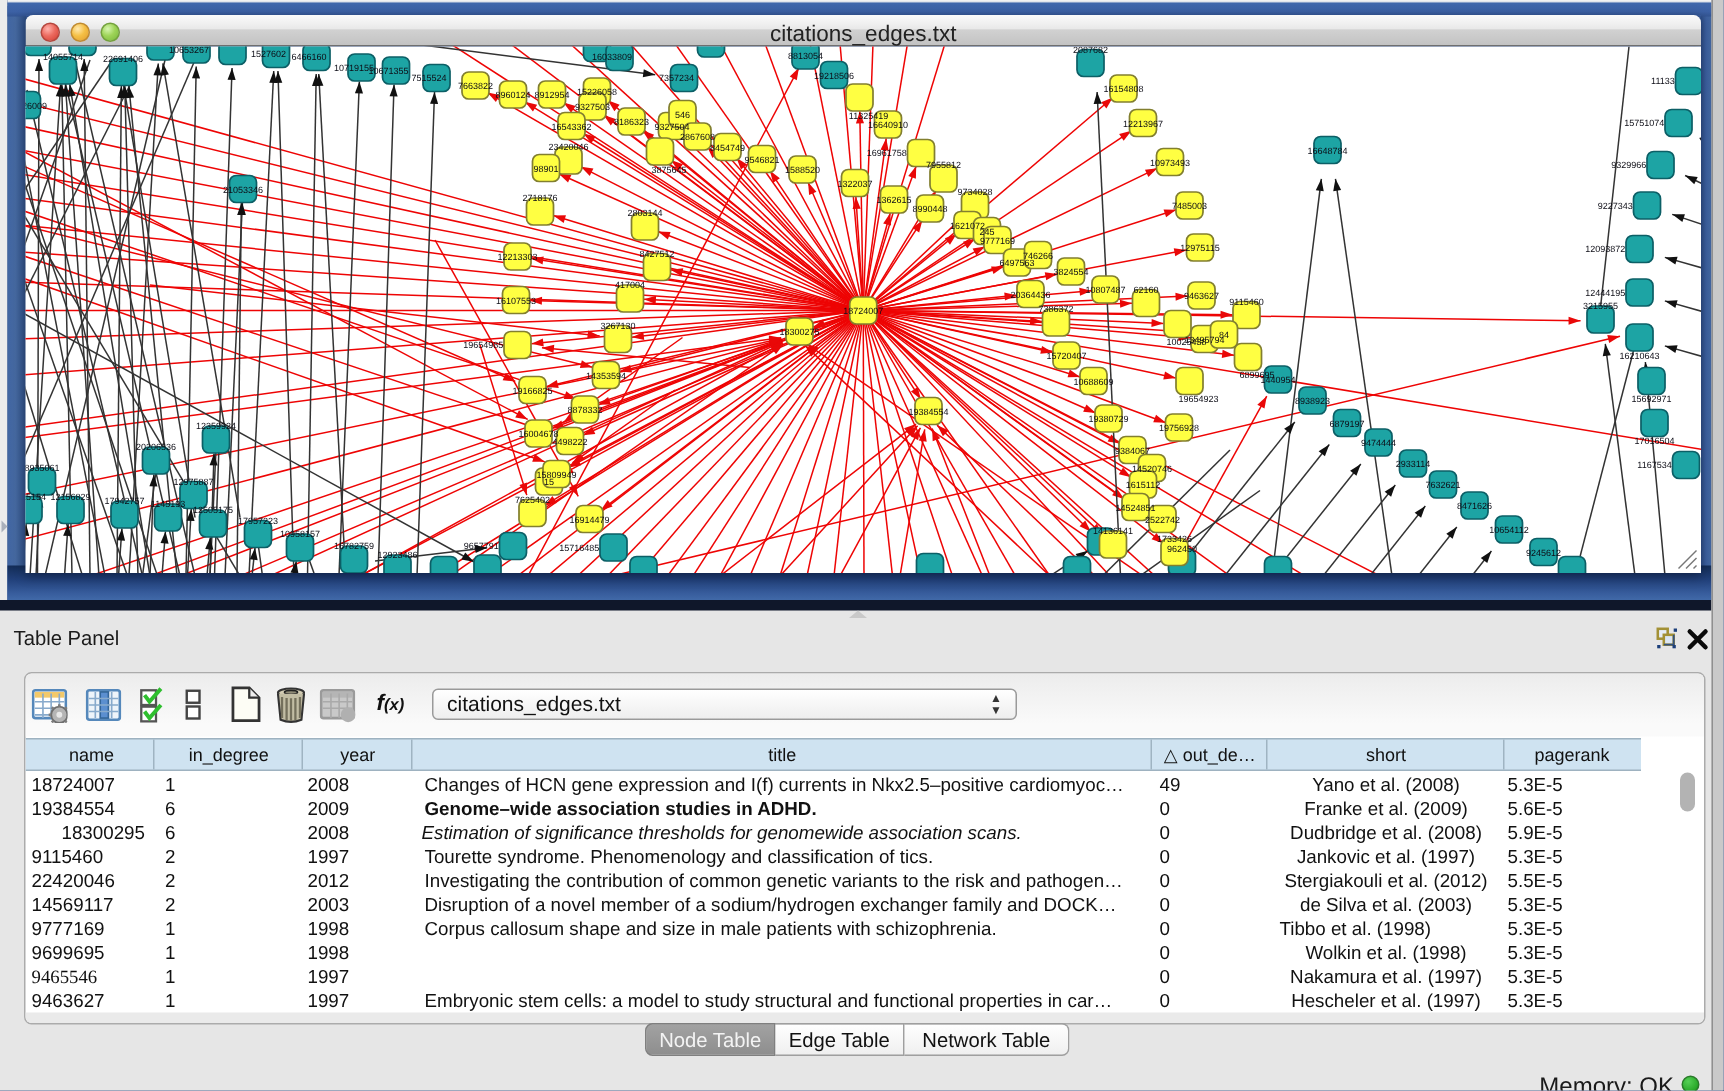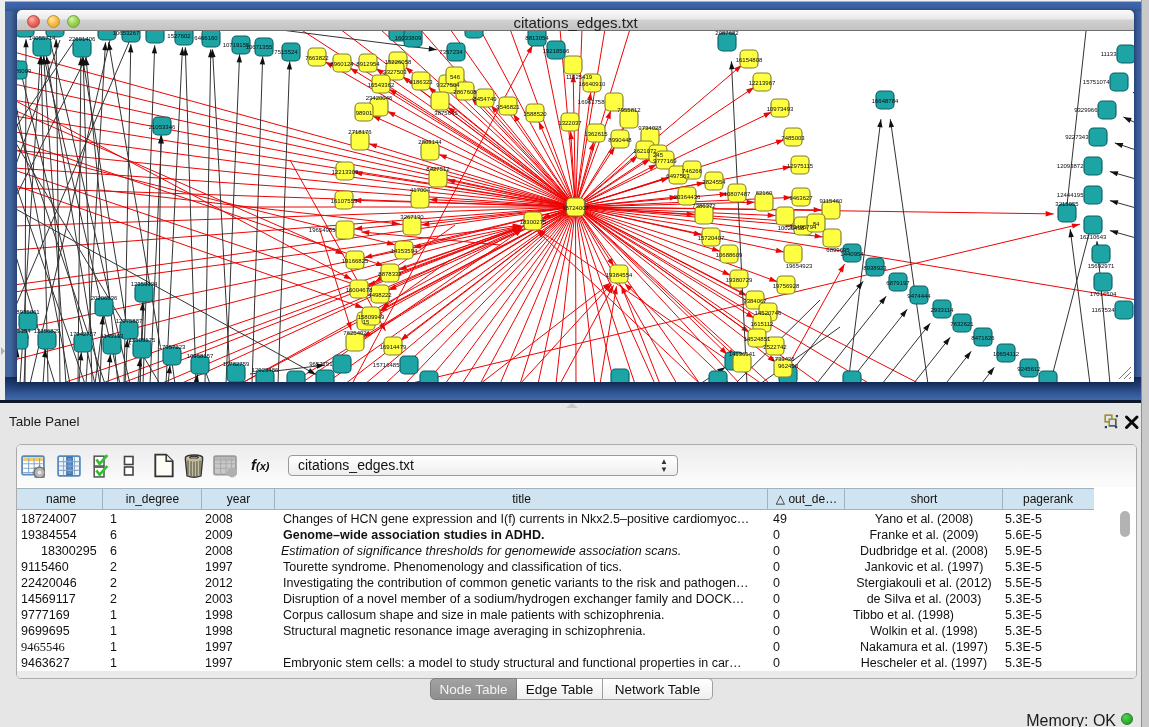--- a/index.html
+++ b/index.html
@@ -24,21 +24,21 @@
   #titlebar{left:0;top:0;width:100%;height:21px;border-radius:5px 5px 0 0;
     background:linear-gradient(180deg,#fbfbfb 0%,#e9e9e9 45%,#d1d1d1 50%,#c3c3c3 100%);
     border-bottom:1px solid #6f6f6f;box-sizing:border-box;}
   #titlebar .tl{position:absolute;top:5px;width:11px;height:11px;border-radius:50%;}
   #wtitle{left:0;top:3.5px;width:100%;text-align:center;font-size:15px;color:#222;}
   #canvas{left:0;top:21px;width:1117px;height:351px;background:#fff;}
   #gsvg{position:absolute;left:0;top:0;}
   .grip{position:absolute;right:2px;bottom:2px;width:16px;height:16px;}
   
   #tpanel{left:0;top:400px;width:1141px;height:327px;background:#e6e6e6;
-    border-top:3px solid #0f172a;box-sizing:border-box;}
+    border-top:7px solid #0f172a;box-sizing:border-box;}
   #tptitle{left:9px;top:11px;font-size:13.5px;color:#1a1a1a;}
   #tpx{left:1124px;top:11px;width:16px;height:16px;}
   #tpfloat{left:1101px;top:11px;width:17px;height:16px;}
   #container{left:16px;top:41px;width:1121px;height:235px;background:#fff;
     border:1px solid #ababab;border-radius:5px;box-sizing:border-box;overflow:hidden;}
   #toolbar{left:0;top:0;width:100%;height:42px;
     background:linear-gradient(180deg,#ececec,#fafafa 80%);}
   #combo{left:271px;top:10px;width:390px;height:21px;background:linear-gradient(180deg,#ffffff,#eeeeee);
     border:1px solid #9a9a9a;border-radius:4px;box-sizing:border-box;
     font-size:14px;color:#111;line-height:19px;padding-left:9px;}
@@ -929,21 +929,20 @@
           <span class="c" style="left:188px;">1998</span>
           <span class="c" style="left:266px;width:478px;">Corpus callosum shape and size in male patients with schizophrenia.</span>
           <span class="c" style="left:756px;">0</span>
           <span class="c" style="left:779px;width:158px;text-align:right;">Tibbo et al. (1998)</span>
           <span class="c" style="left:988px;">5.3E-5</span>
         </div>
         <div class="r" style="top:112px;">
           <span class="c" style="left:4px;">9699695</span>
           <span class="c" style="left:93px;">1</span>
           <span class="c" style="left:188px;">1998</span>
-          <span class="c" style="left:266px;width:478px;">Structural magnetic resonance image averaging in schizophrenia.</span>
           <span class="c" style="left:756px;">0</span>
           <span class="c" style="left:828px;width:158px;text-align:center;">Wolkin et al. (1998)</span>
           <span class="c" style="left:988px;">5.3E-5</span>
         </div>
         <div class="r" style="top:128px;">
           <span class="c" style="left:4px;font-family:Liberation Serif, serif;">9465546</span>
           <span class="c" style="left:93px;">1</span>
           <span class="c" style="left:188px;">1997</span>
           <span class="c" style="left:756px;">0</span>
           <span class="c" style="left:828px;width:158px;text-align:center;">Nakamura et al. (1997)</span>

